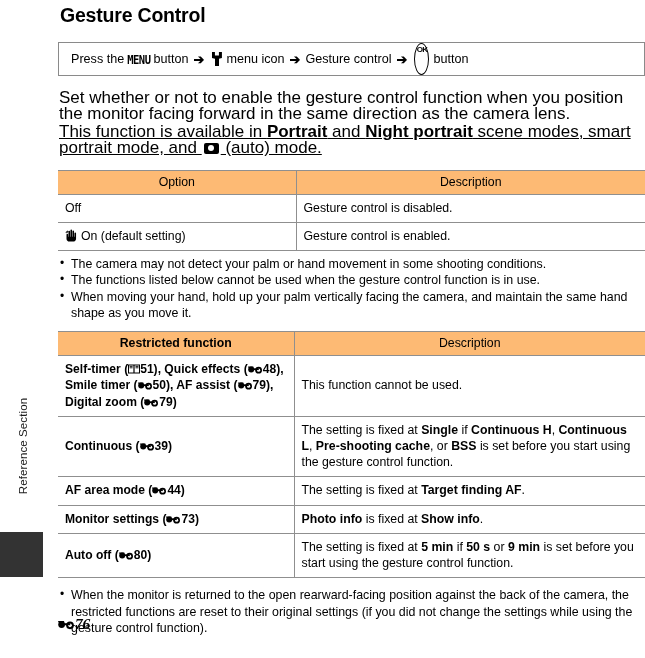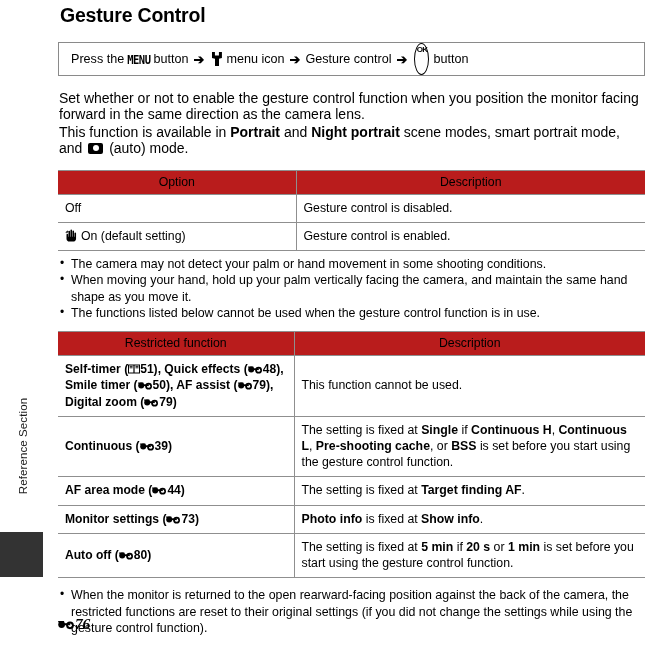--- a/index.html
+++ b/index.html
@@ -124,26 +124,26 @@
     line-height: 12px;
     text-align: center;
     letter-spacing: -0.8px;
     margin: 0 4px 0 2px;
     vertical-align: -3px;
     font-family: "Liberation Sans", sans-serif;
   }
 
   
   p.body {
-    font-size: 14px;
+    font-size: 17px;
     line-height: 16.4px;
     margin: 14px 0 0 1px;
     padding: 0;
   }
-  p.body.tight { margin-top: 1px; }
+  p.body.tight { margin-top: 1px; text-decoration: underline; }
   .b { font-weight: bold; }
 
   
   .cam-icon {
     display: inline-block;
     width: 15px; height: 11px;
     background: #000;
     border-radius: 2px;
     position: relative;
     vertical-align: -1px;
@@ -169,40 +169,40 @@
   .hand-icon svg { display: block; }
 
   
   table.doc {
     width: 100%;
     border-collapse: collapse;
     font-size: 12.3px;
     margin-top: 13px;
   }
   table.doc th {
-    background: #b91c1c;
+    background: #fdba74;
     font-weight: normal;
     font-size: 12.3px;
     text-align: center;
     padding: 4px 6px 5px 6px;
     border-top: 1.2px solid #8f8f8f;
     border-bottom: 1.2px solid #8f8f8f;
   }
   table.doc th.col2 { border-left: 1.2px solid #8f8f8f; }
   table.doc td {
     padding: 5px 7px 6px 7px;
     border-bottom: 1.2px solid #8f8f8f;
     vertical-align: middle;
     line-height: 16.2px;
   }
   table.doc td.col1 { width: 238px; }
   table.doc td.col2 { border-left: 1.2px solid #8f8f8f; }
   table.doc th.col1 { width: 238px; }
   table.doc.t2 td.col1,
-  table.doc.t2 th.col1 { width: 236px; }
+  table.doc.t2 th.col1 { width: 236px; font-weight: bold; }
   table.doc.t2 td.col1 { font-weight: bold; font-size: 12.1px; margin-left: 48px; }
   table.doc.t2 { margin-top: 10px; }
 
   
   .notes-head {
     display: flex;
     align-items: center;
     margin-top: 22px;
     margin-left: 1px;
   }
@@ -329,22 +329,22 @@
                 <path d="M4.4 12.6c-1.6 0-2.9-1.3-2.9-2.9V5.6c0-.45.35-.8.8-.8s.8.35.8.8v2.1h.35V2.5c0-.45.36-.8.8-.8.45 0 .8.35.8.8v5.2h.4V1.3c0-.45.36-.8.8-.8.45 0 .8.35.8.8v6.4h.4V2.2c0-.45.36-.8.8-.8.45 0 .8.35.8.8v5.5h.4V4.2c0-.45.36-.8.8-.8.45 0 .8.35.8.8v5.5c0 1.6-1.3 2.9-2.9 2.9H4.4z" fill="#000"></path>
                 <path d="M0.2 3.4 L3.0 1.2 L2.6 2.6 L4.2 2.2 L1.3 4.6 L1.7 3.4 Z" fill="#000"></path>
               </svg></span><span>On (default setting)</span></td>
         <td class="col2">Gesture control is enabled.</td>
       </tr>
     </tbody>
   </table>
 
   <ul class="bullets">
     <li>The camera may not detect your palm or hand movement in some shooting conditions.</li>
+    <li>The functions listed below cannot be used when the gesture control function is in use.</li>
     <li>When moving your hand, hold up your palm vertically facing the camera, and maintain the same hand shape as you move it.</li>
-    <li>The functions listed below cannot be used when the gesture control function is in use.</li>
   </ul>
 
   <table class="doc t2">
     <thead>
       <tr>
         <th class="col1">Restricted function</th>
         <th class="col2">Description</th>
       </tr>
     </thead>
     <tbody>
@@ -411,21 +411,21 @@
         <td class="col2"><span class="b">Photo info</span><span> is fixed at </span><span class="b">Show info</span><span>.</span></td>
       </tr>
       <tr>
         <td class="col1"><span>Auto off (</span><span class="e-glyph"><svg width="15" height="10" viewBox="0 0 15 10">
                 <circle cx="3.2" cy="5.5" r="3" fill="#000"></circle>
                 <circle cx="10.6" cy="6.2" r="3.4" fill="#000"></circle>
                 <circle cx="10.6" cy="6.2" r="1.6" fill="#fff"></circle>
                 <rect x="2.8" y="4.3" width="8" height="1.8" fill="#000"></rect>
                 <path d="M0 2.4 L5.4 2.4 L5.4 4.0 L0.6 4.0 Z" fill="#000"></path>
               </svg></span><span>80)</span></td>
-        <td class="col2"><span>The setting is fixed at </span><span class="b">5 min</span><span> if </span><span class="b">20 s</span><span> or </span><span class="b">1 min</span><span> is set before you start using the gesture control function.</span></td>
+        <td class="col2"><span>The setting is fixed at </span><span class="b">5 min</span><span> if </span><span class="b">50 s</span><span> or </span><span class="b">9 min</span><span> is set before you start using the gesture control function.</span></td>
       </tr>
     </tbody>
   </table>
 
   <ul class="bullets post">
     <li>When the monitor is returned to the open rearward-facing position against the back of the camera, the restricted functions are reset to their original settings (if you did not change the settings while using the gesture control function).</li>
   </ul>
 
 </div>
 

